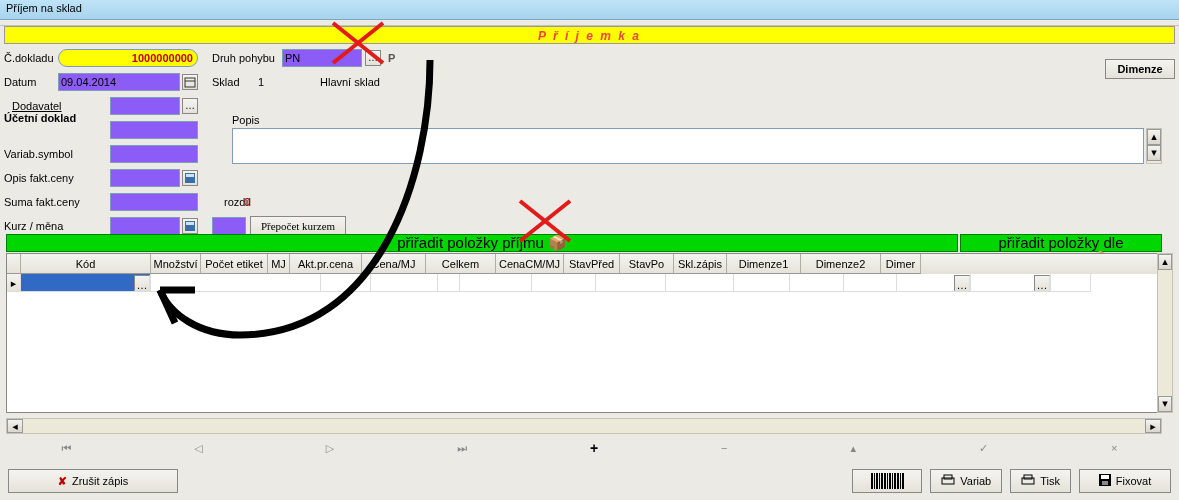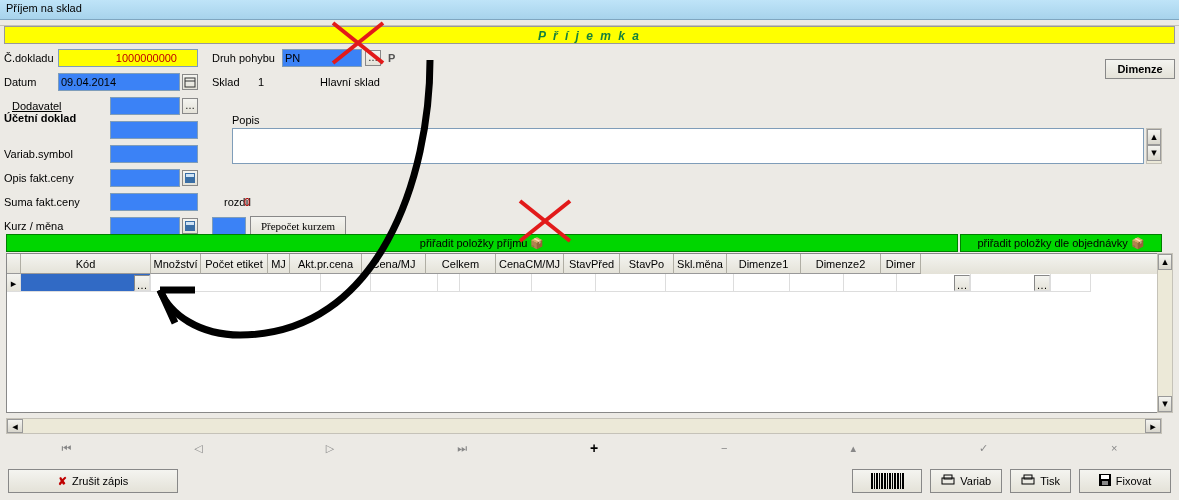--- a/index.html
+++ b/index.html
@@ -25,42 +25,42 @@
     height: 6px;
     background: #eceae5;
     border-bottom: 1px solid #c5c2b8;
   }
   .yellow-bar {
     background: #ffff00;
     height: 18px;
     text-align: center;
     font-weight: bold;
     font-style: italic;
-    color: #15803d;
+    color: #ef4444;
     line-height: 18px;
     letter-spacing: 2px;
     font-size: 12px;
     border: 1px solid #999;
     margin: 0 4px;
   }
   .form-area {
     position: relative;
     padding: 4px 6px 0 6px;
   }
   .lbl { position: absolute; }
   .fld {
     position: absolute;
     border: 1px solid #7f9db9;
-    background: #3b82f6;
+    background: #8b5cf6;
     height: 18px;
     line-height: 16px;
     padding: 0 2px;
     font-size: 11px;
   }
-  .fld.yellow { background: #ffff00; font-weight: normal; color: #c00000; text-align: right; padding-right: 20px;}
+  .fld.yellow { background: #ffff00; font-weight: bold; color: #c00000; text-align: right; padding-right: 4px; border-radius: 9px;}
   .btn {
     position: absolute;
     background: linear-gradient(#f4f4f0,#e4e2d8);
     border: 1px solid #888;
     height: 20px;
     font-size: 11px;
     text-align: center;
     line-height: 18px;
     cursor: pointer;
   }
@@ -83,21 +83,21 @@
     display:flex; align-items:center; justify-content:center;
   }
   .green-bar {
     position: absolute;
     background: #00d600;
     height: 18px;
     border: 1px solid #008000;
     color: #000;
     text-align: center;
     line-height: 16px;
-    font-size: 11px;
+    font-size: 15px;
   }
   .grid {
     position: absolute;
     left: 6px; right: 6px;
     border: 1px solid #888;
     background: #fff;
   }
   .grid-header {
     display: flex;
     height: 20px;
@@ -294,21 +294,21 @@
     <div style="width:130px">Kód</div>
     <div style="width:50px">Množství</div>
     <div style="width:67px">Počet etiket</div>
     <div style="width:22px">MJ</div>
     <div style="width:72px">Akt.pr.cena</div>
     <div style="width:64px">Cena/MJ</div>
     <div style="width:70px">Celkem</div>
     <div style="width:68px">CenaCM/MJ</div>
     <div style="width:56px">StavPřed</div>
     <div style="width:54px">StavPo</div>
-    <div style="width:53px">Skl.měna</div>
+    <div style="width:53px">Skl.zápis</div>
     <div style="width:74px">Dimenze1</div>
     <div style="width:80px">Dimenze2</div>
     <div style="width:40px">Dimer</div>
   </div>
   <div class="grid-row">
     <div class="row-indicator">▸</div>
     <div class="cell-sel" style="width:130px; position:relative;">
       <div class="mini-btn" style="left:113px; top:1px;">…</div>
     </div>
     <div style="width:170px"></div>

